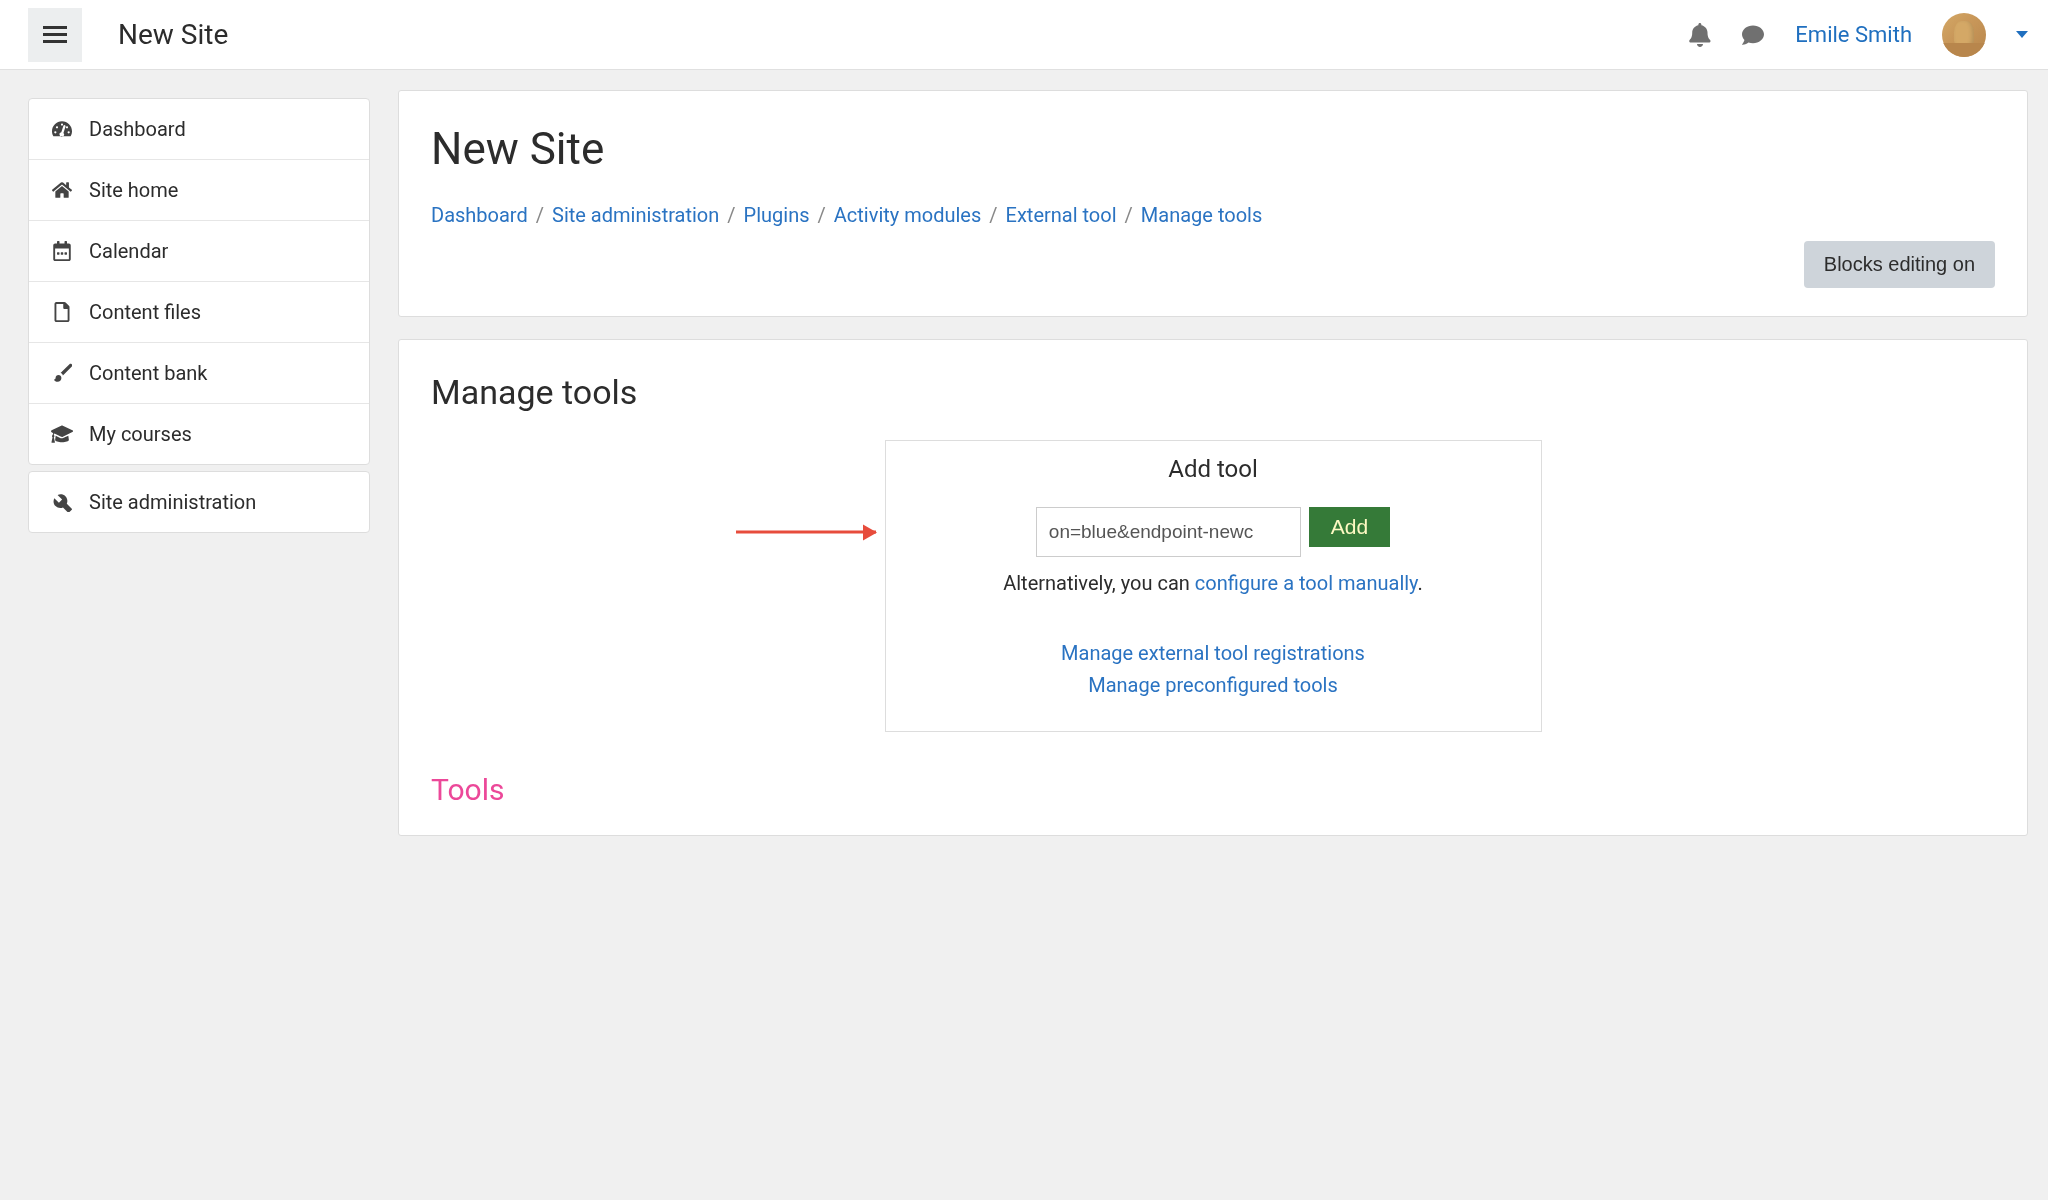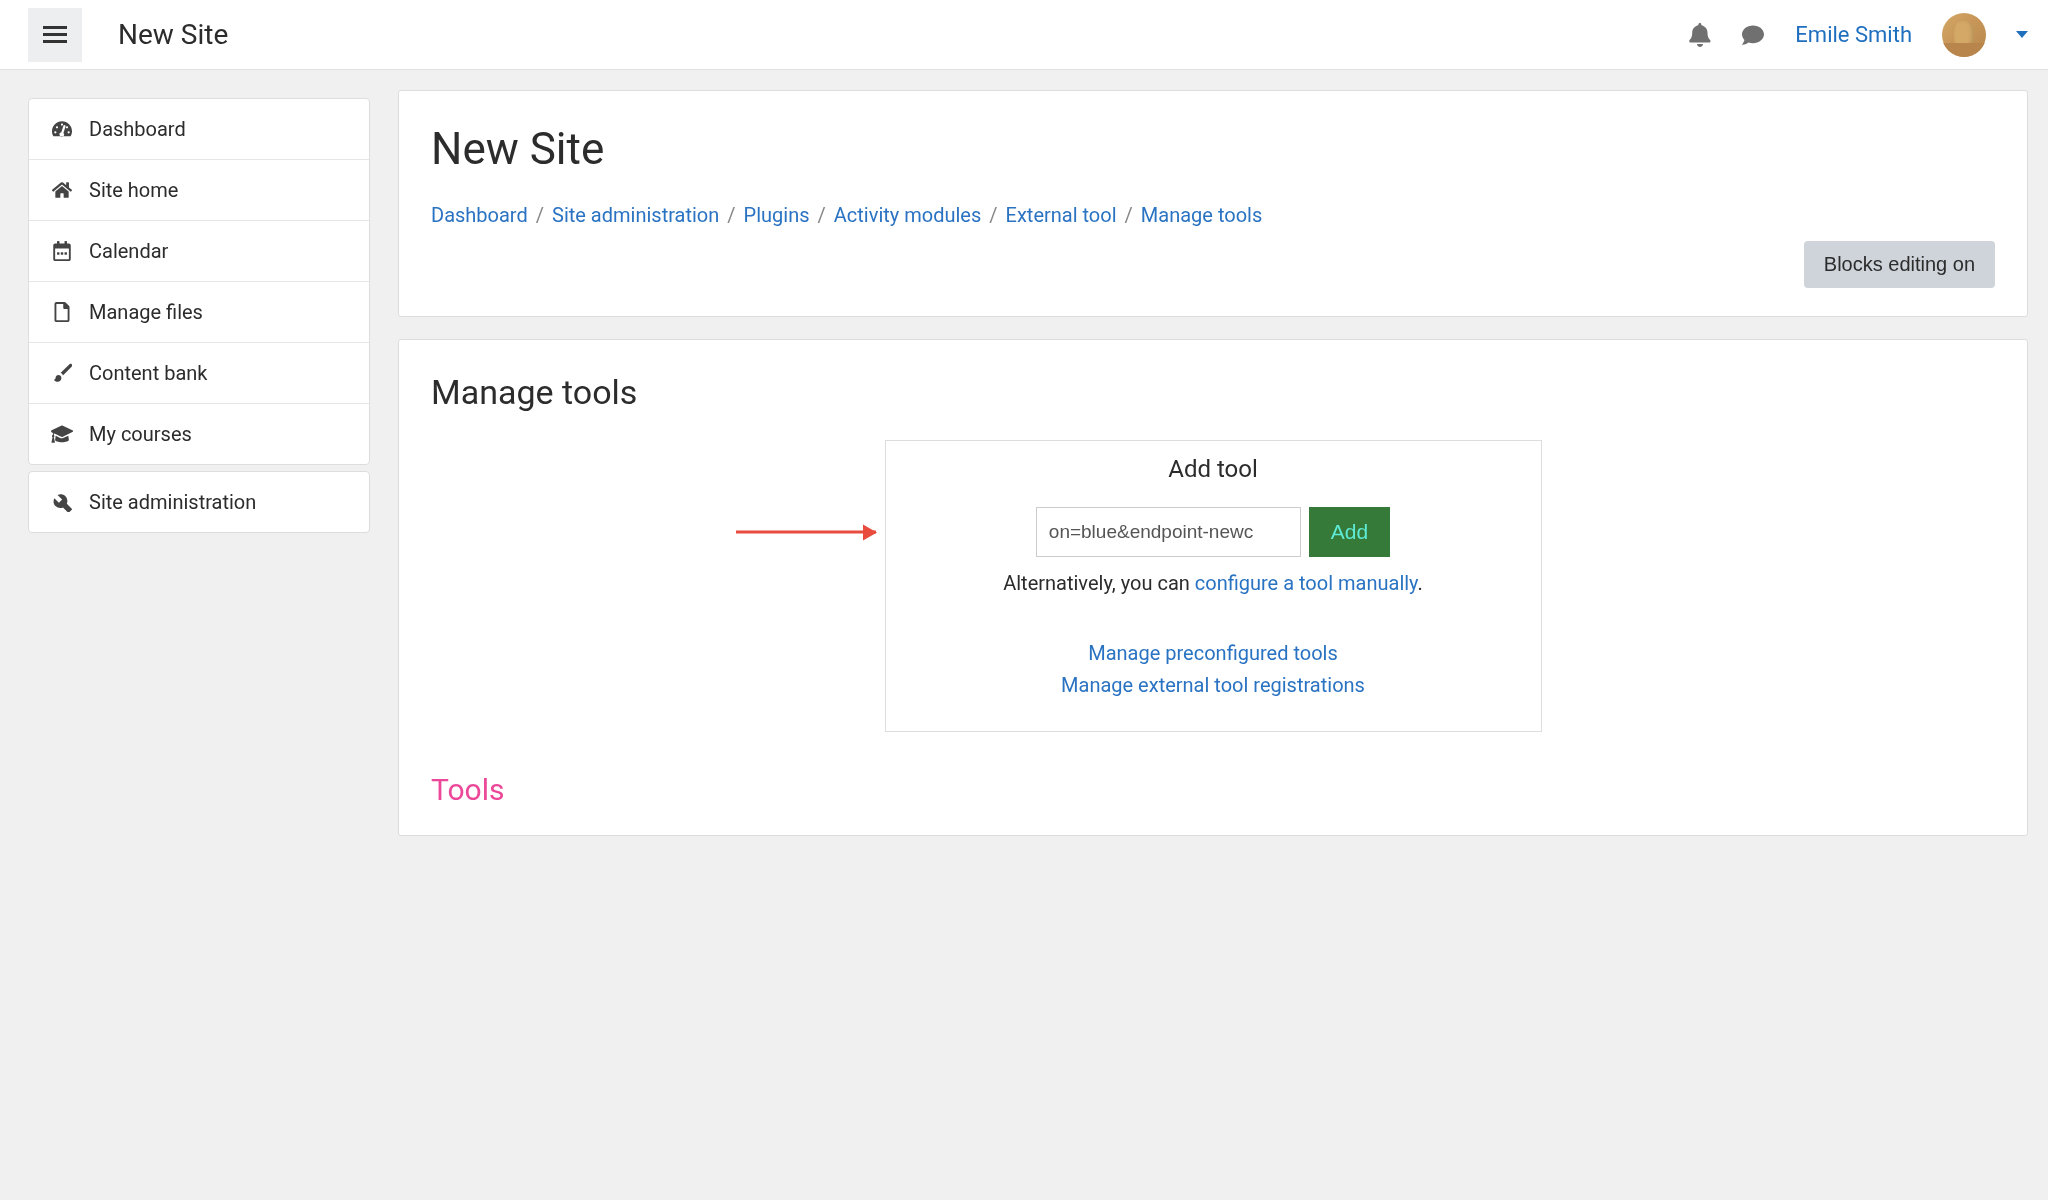--- a/index.html
+++ b/index.html
@@ -180,24 +180,24 @@
 .url-input {
   width: 265px;
   height: 50px;
   border: 1px solid #ccc;
   padding: 0 12px;
   font-size: 19px;
   color: #555;
 }
 .add-btn {
   background: #357a38;
-  color: #5eead4;
+  color: #fef9c3;
   border: none;
   padding: 0 22px;
-  height: 50px;
+  height: 40px;
   font-size: 21px;
   cursor: pointer;
 }
 .alt-text { font-size: 20px; color: #2c2c2c; margin-bottom: 42px;}
 .alt-text a { color: #2a73c2; text-decoration: none; cursor:pointer;}
 .manage-links a {
   display: block;
   color: #2a73c2;
   text-decoration: none;
   font-size: 20px;
@@ -287,21 +287,21 @@
             </svg>
         </span>
         <span>Calendar</span>
       </div>
       <div class="nav-item">
         <span class="nav-icon">
           <svg width="16" height="20" viewBox="0 0 384 512" fill="currentColor">
               <path d="M369.9 97.9L286 14C277 5 264.8 0 252.1 0H48C21.5 0 0 21.5 0 48v416c0 26.5 21.5 48 48 48h288c26.5 0 48-21.5 48-48V131.9c0-12.7-5.1-25-14.1-34zM336 464H48V48h176v96c0 17.7 14.3 32 32 32h80v288z"></path>
             </svg>
         </span>
-        <span>Manage files</span>
+        <span>Content files</span>
       </div>
       <div class="nav-item">
         <span class="nav-icon">
           <svg width="20" height="20" viewBox="0 0 512 512" fill="currentColor">
               <path d="M167 309c-42 0-76 34-76 76 0 33-29 42-44 42 17 30 57 53 97 53 53 0 97-43 97-97 0-42-33-74-74-74zm335-280c-15-15-40-15-55 0L218 258c30 8 53 31 61 61l229-229c15-15 15-40 0-55z"></path>
             </svg>
         </span>
         <span>Content bank</span>
       </div>
       <div class="nav-item">
@@ -356,21 +356,21 @@
             <div class="arrow-line"></div>
               <div class="arrow-head"></div>
           </div>
           <input class="url-input" type="text" value="on=blue&amp;endpoint-newc" style="">
           <button class="add-btn">Add</button>
         </div>
         <div class="alt-text">
           <span>Alternatively, you can </span><a>configure a tool manually</a><span>.</span>
         </div>
         <div class="manage-links">
+          <a>Manage external tool registrations</a>
           <a>Manage preconfigured tools</a>
-          <a>Manage external tool registrations</a>
         </div>
       </div>
 
       <h3 class="tools-heading">Tools</h3>
     </div>
   </div>
 </div>
 
 </body></html>

